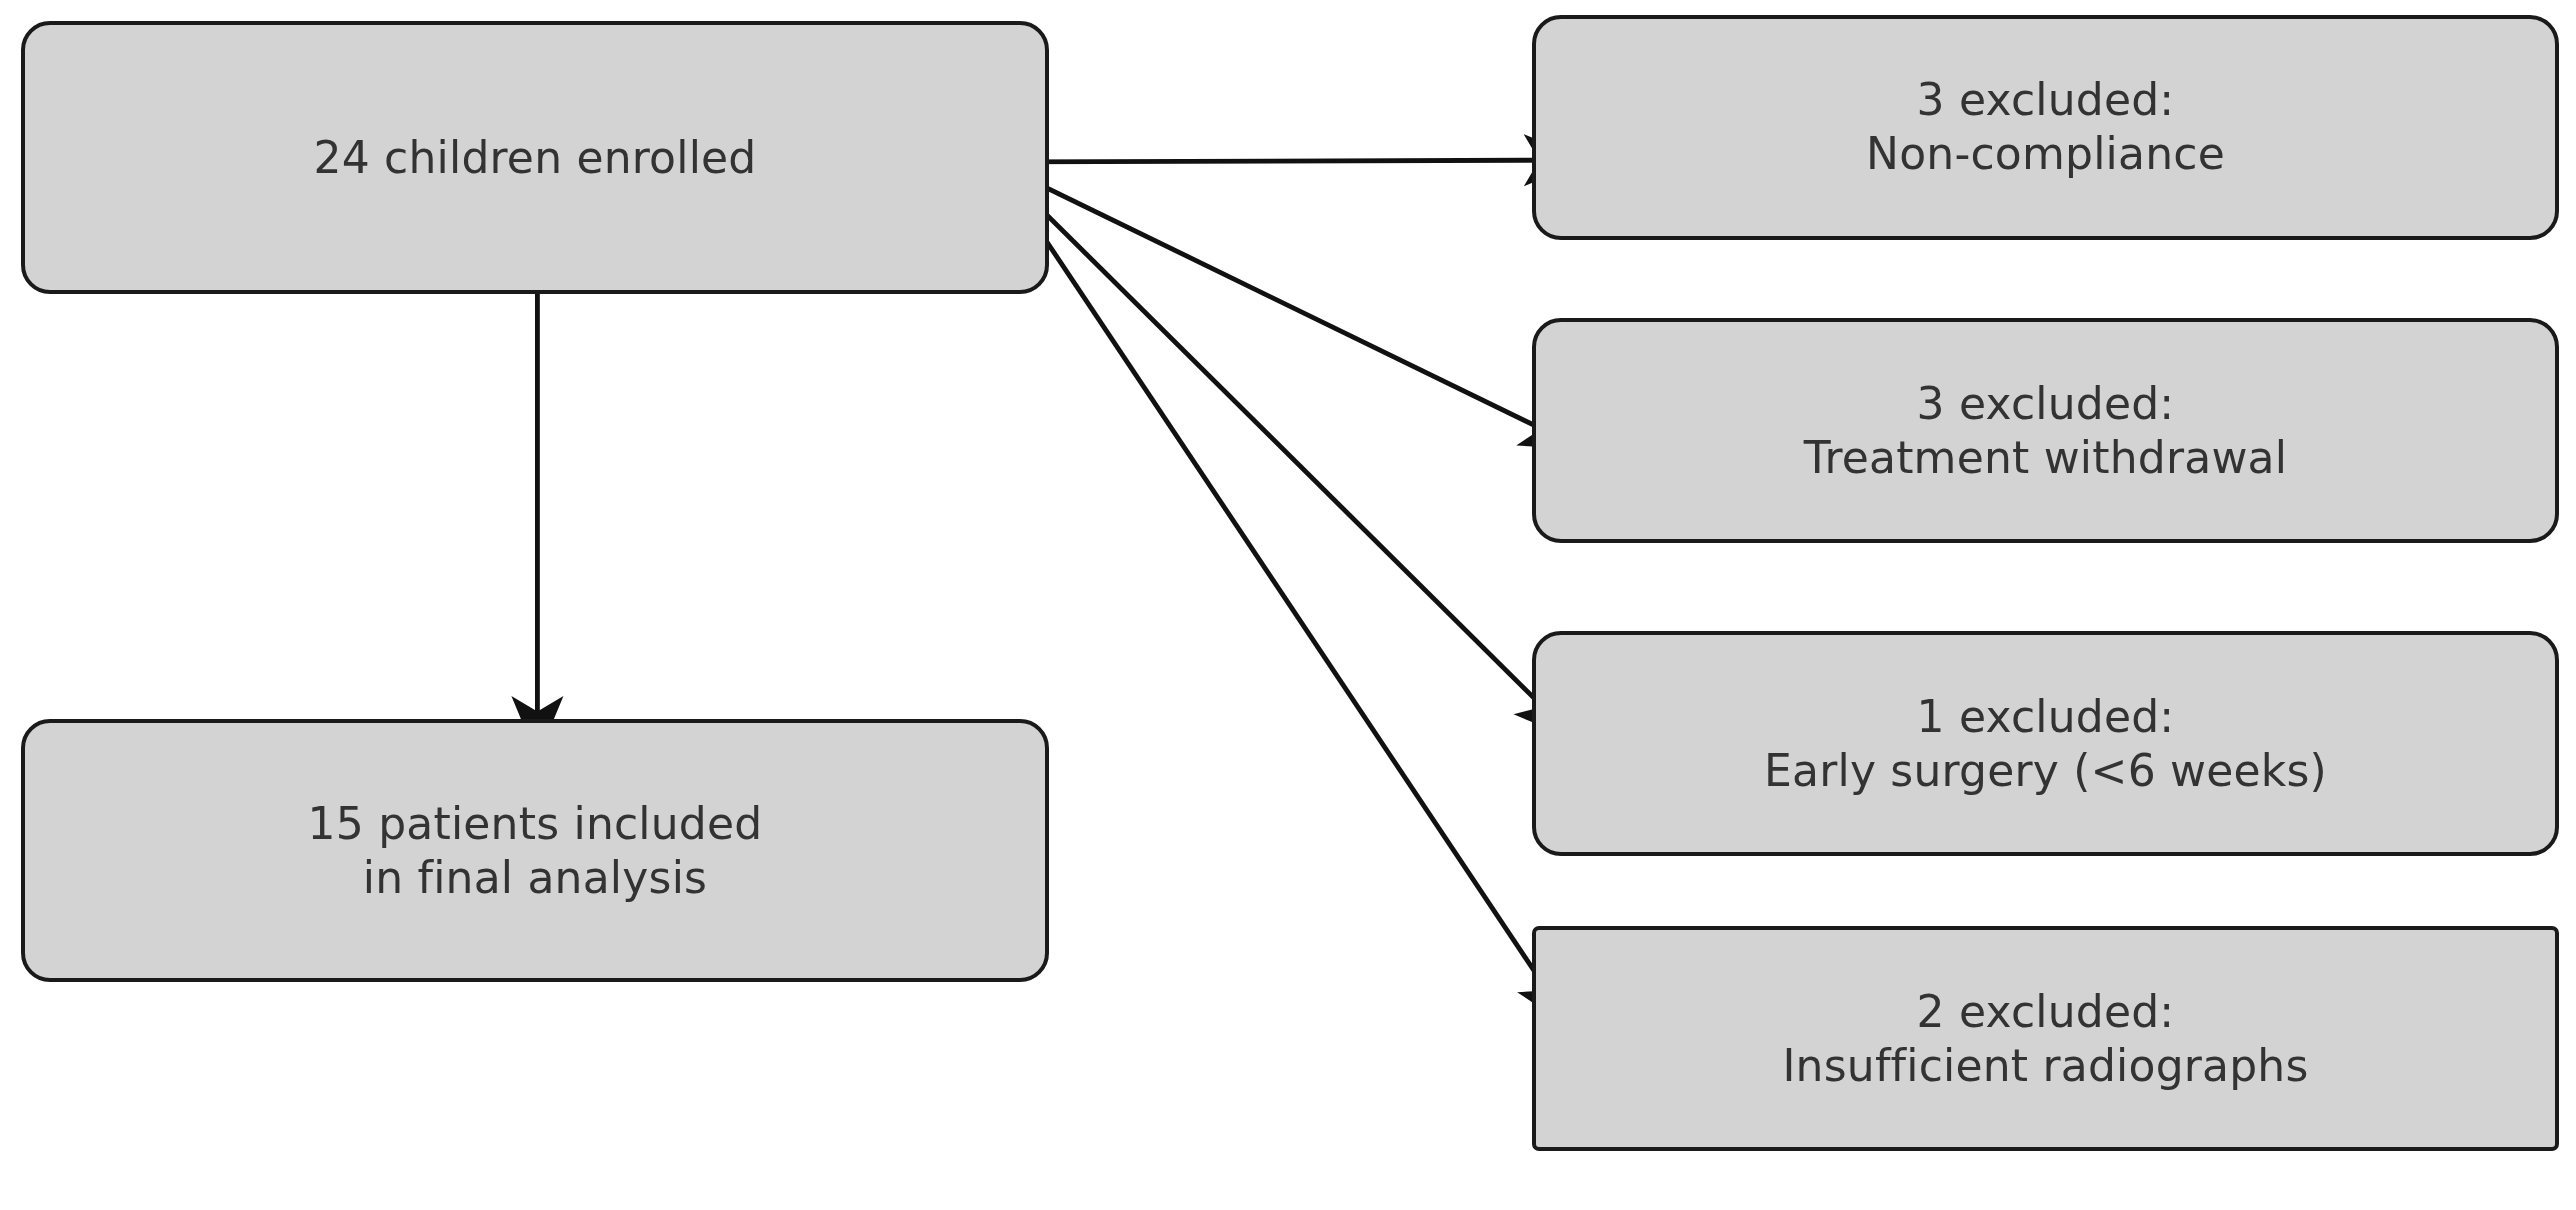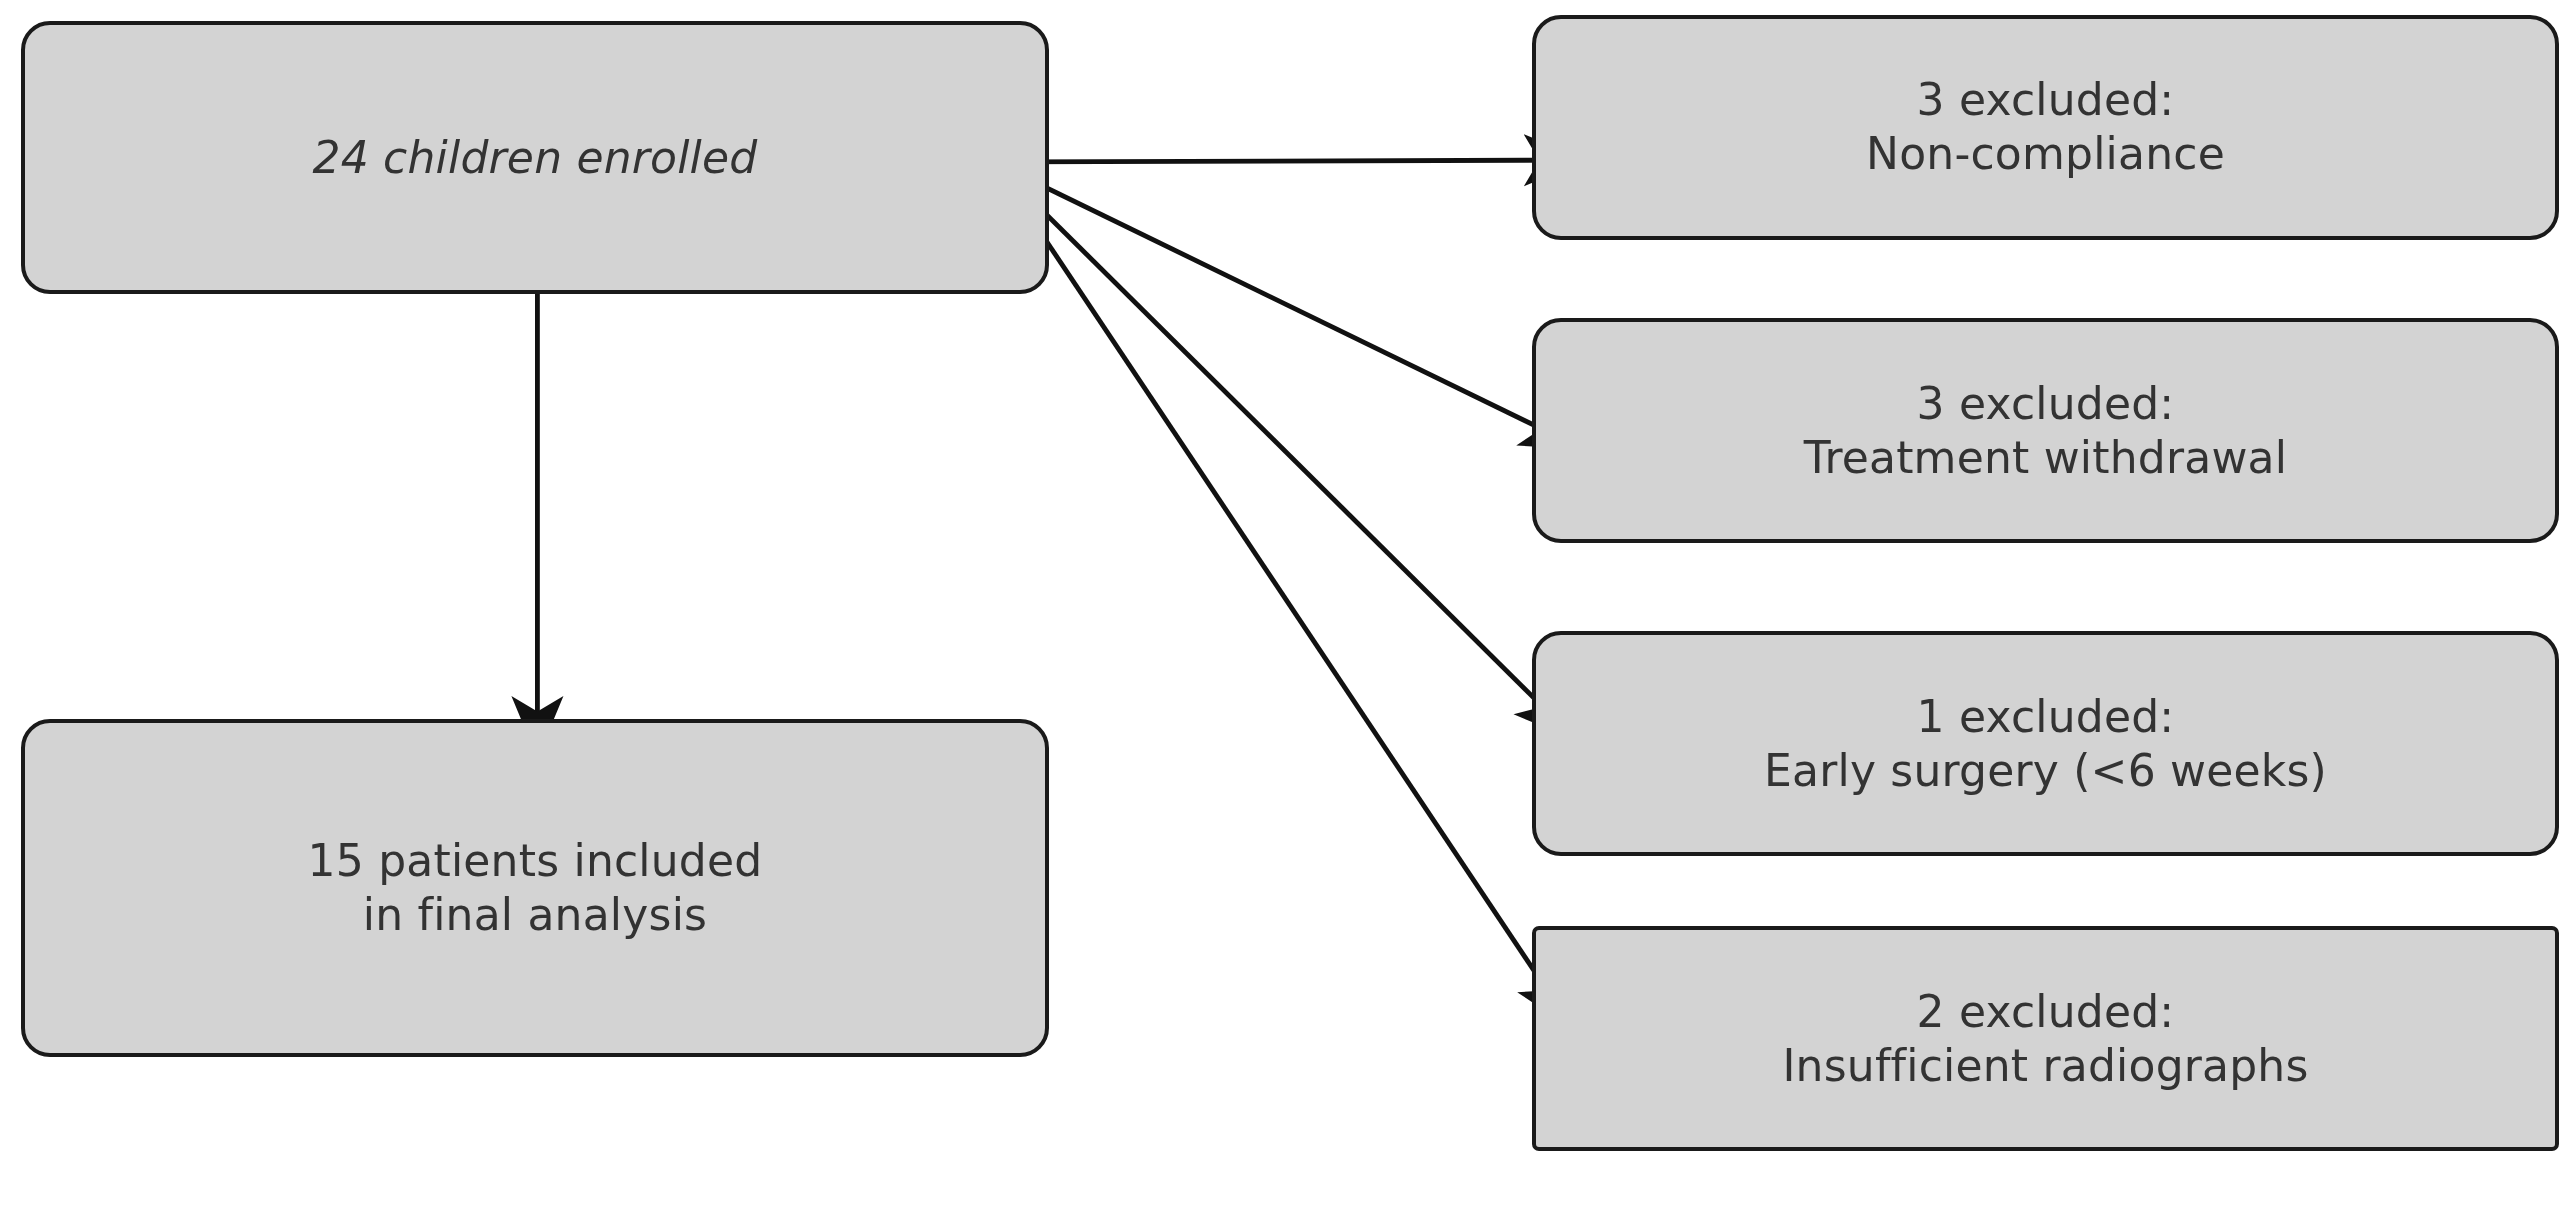--- a/index.html
+++ b/index.html
@@ -41,25 +41,25 @@
         <polygon points="0,0.6 13,6 0,11.4 3.2,6"></polygon>
       </marker>
     </defs>
     <line x1="557" y1="273" x2="557" y2="782" marker-end="url(#arrowhead)"></line>
     <line x1="1030" y1="168" x2="1640" y2="166" marker-end="url(#arrowhead)"></line>
     <line x1="1030" y1="168" x2="1638" y2="464" marker-end="url(#arrowhead)"></line>
     <line x1="1030" y1="168" x2="1631" y2="764" marker-end="url(#arrowhead)"></line>
     <line x1="1030" y1="168" x2="1629" y2="1064" marker-end="url(#arrowhead)"></line>
   </svg>
 
-  <div class="node" style="left:21px;top:21px;width:1028px;height:273px;font-style:italic;">
+  <div class="node" style="left:21px;top:21px;width:1028px;height:273px;">
     <span class="lbl">24 children enrolled</span>
   </div>
 
-  <div class="node" style="left:21px;top:719px;width:1028px;height:338px;">
+  <div class="node" style="left:21px;top:719px;width:1028px;height:263px;">
     <span class="lbl">15 patients included
 in final analysis</span>
   </div>
 
   <div class="node" style="left:1532px;top:14.5px;width:1027px;height:225px;">
     <span class="lbl">3 excluded:
 Non-compliance</span>
   </div>
 
   <div class="node" style="left:1532px;top:318px;width:1027px;height:225px;">

